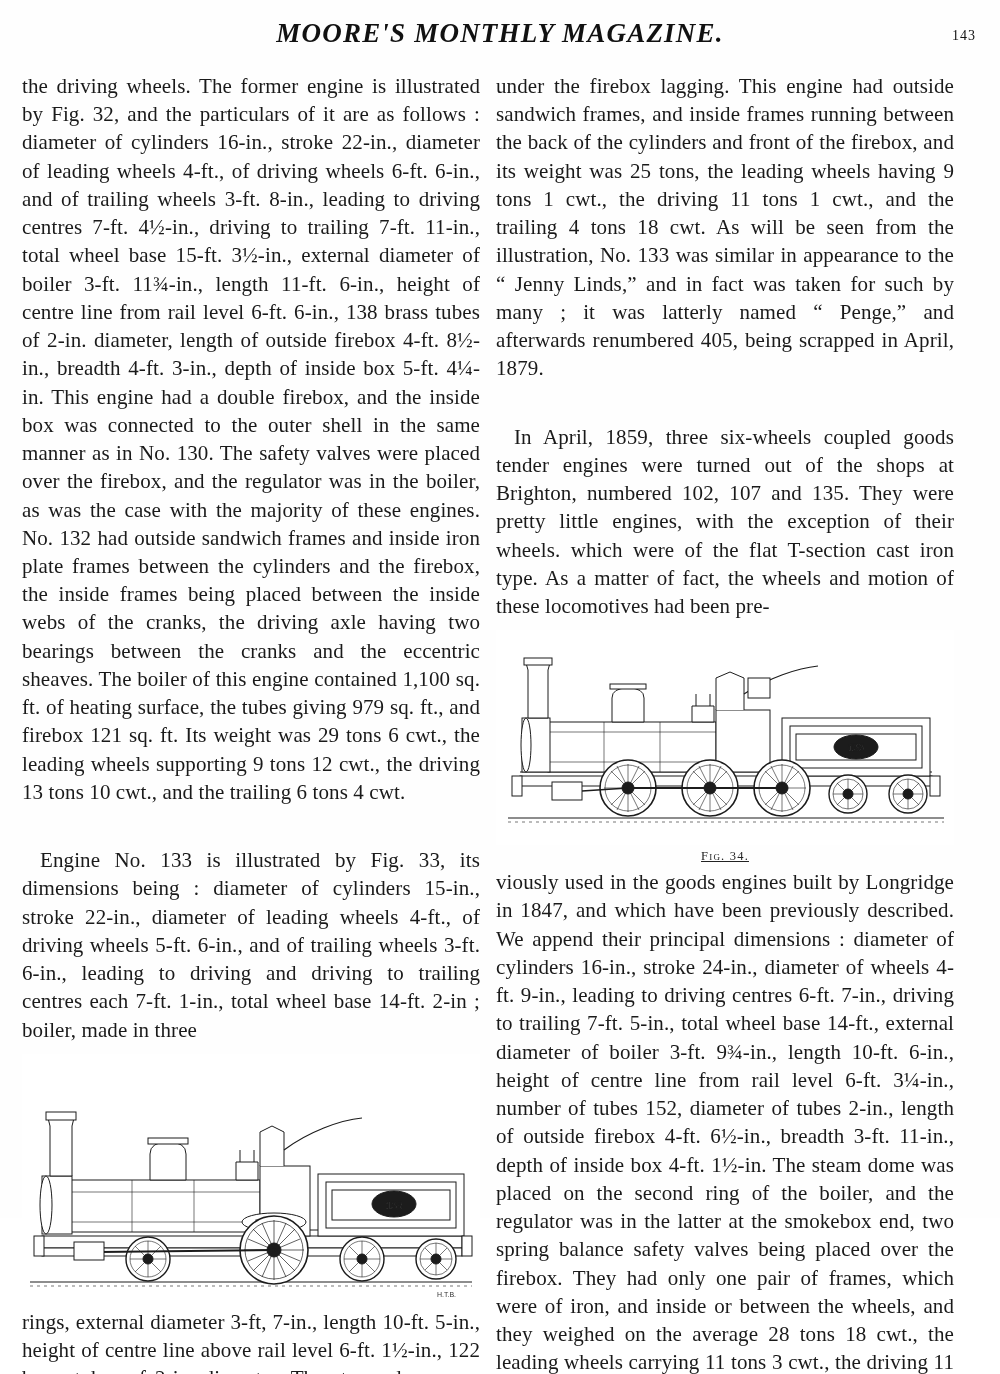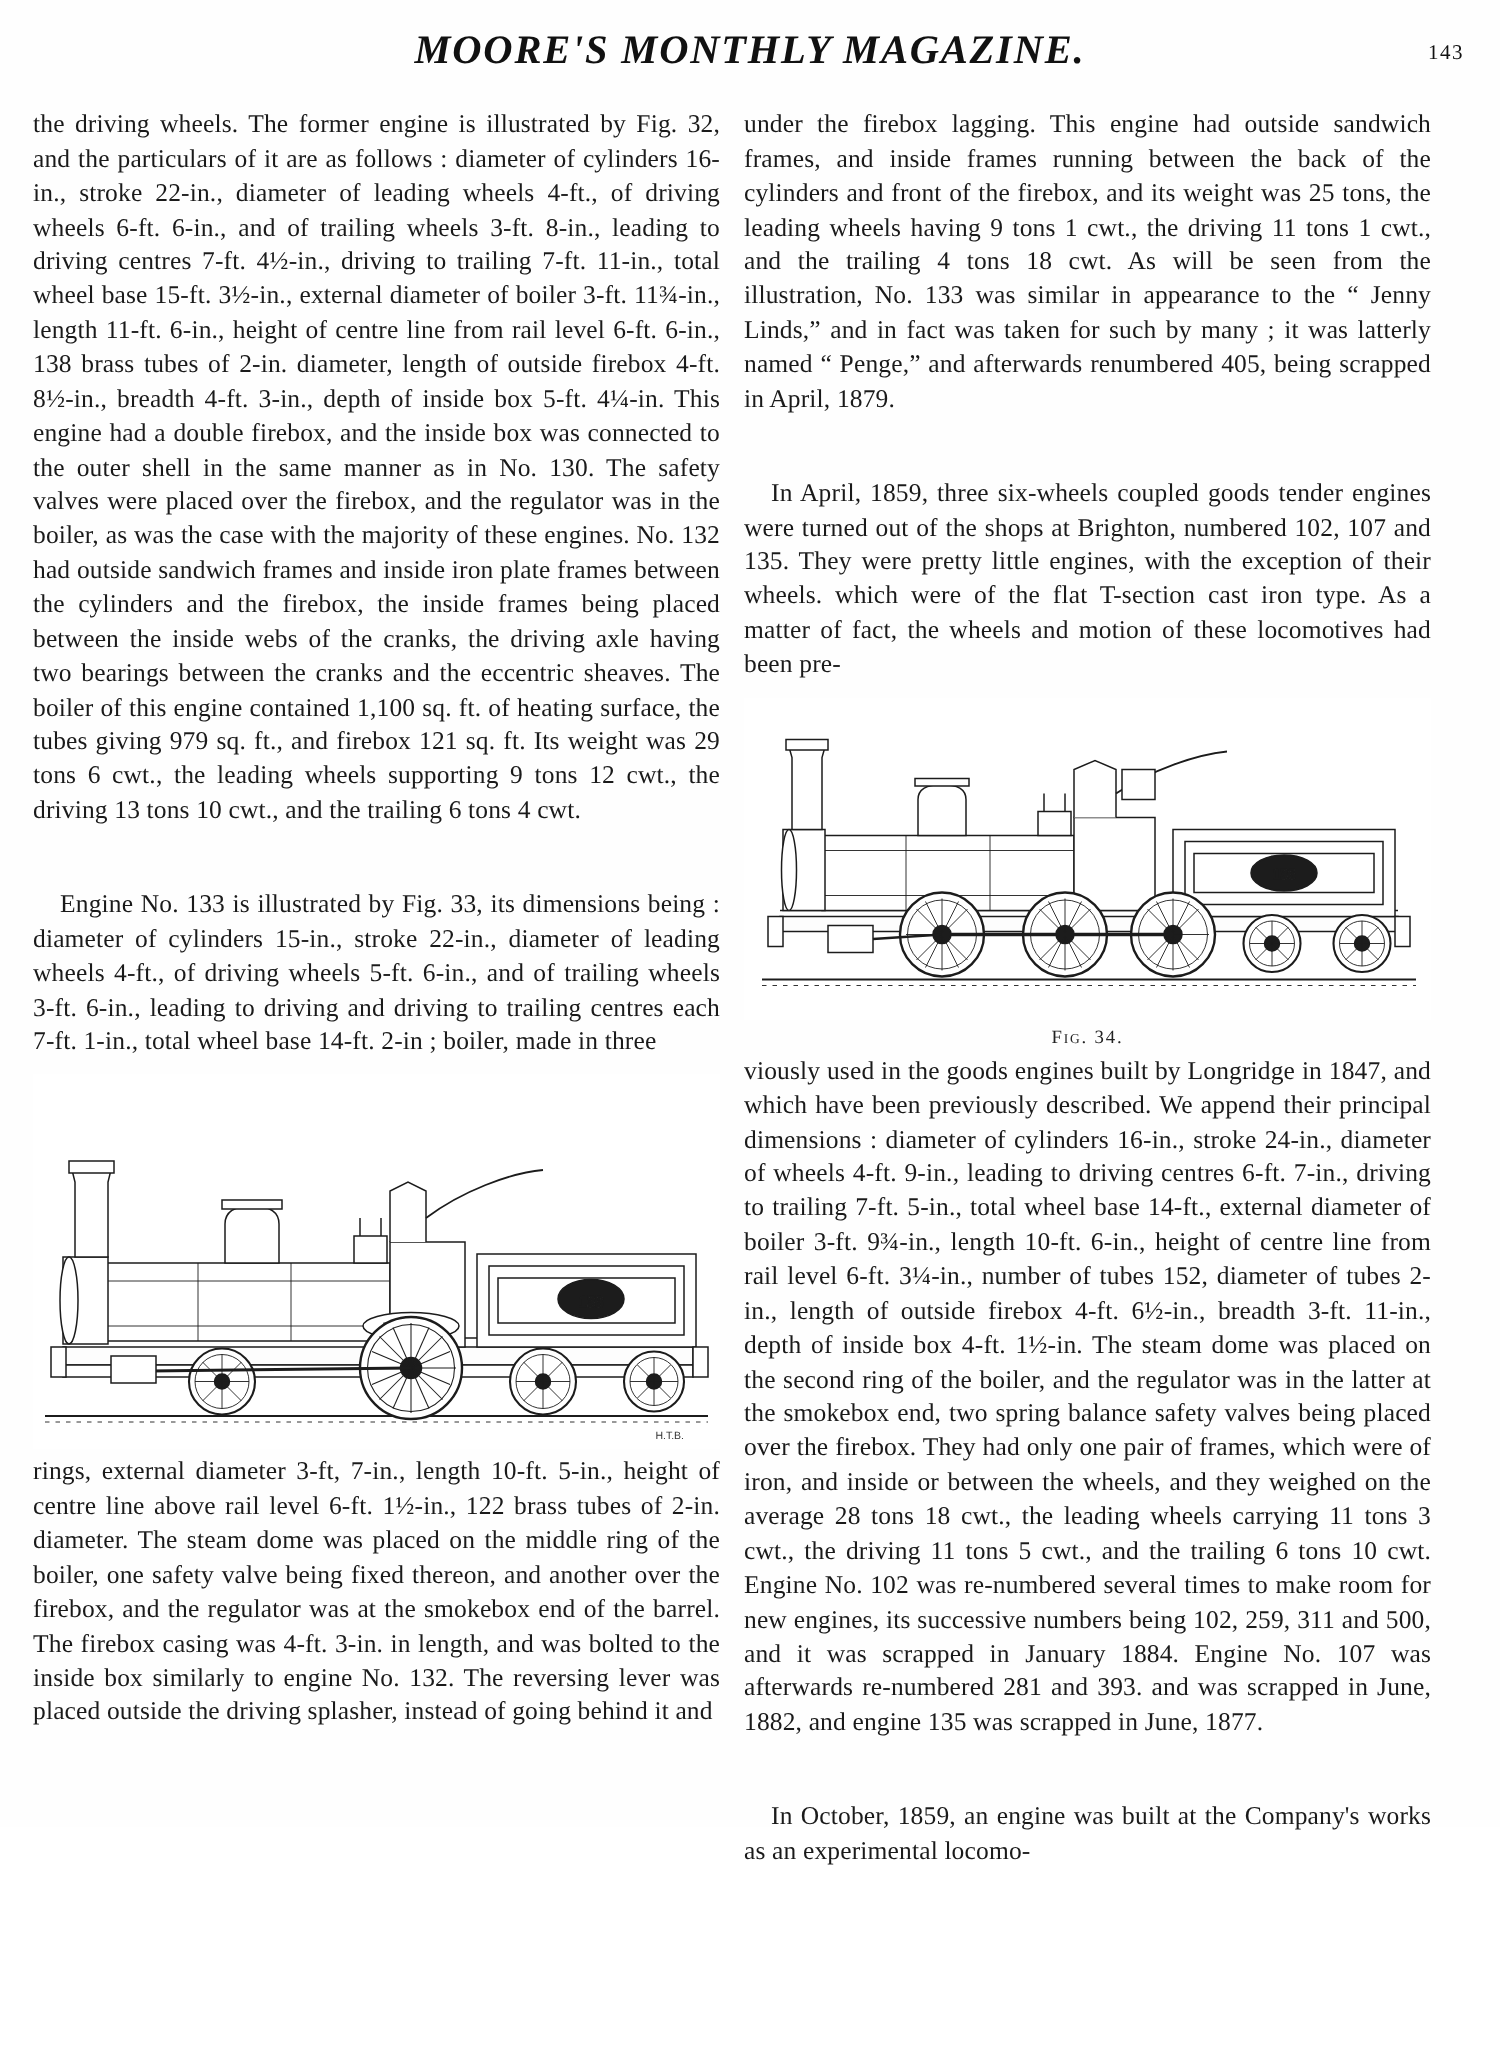--- a/index.html
+++ b/index.html
@@ -61,41 +61,42 @@
   .col {
     position: absolute;
     top: 0;
     width: 458px;
   }
   .col-left { left: 0; }
   .col-right { left: 474px; }
 
   p.body-text {
     margin: 0 0 0 0;
-    font-size: 17px;
+    font-size: 21px;
     line-height: 1.345;
     text-align: justify;
     text-justify: inter-word;
     hyphens: none;
     letter-spacing: 0.1px;
   }
   p.indent { text-indent: 18px; margin-top: 40px; }
 
   .figure {
     margin: 10px 0 4px 0;
     width: 100%;
     position: relative;
   }
   .figure-caption {
     text-align: center;
     font-size: 12.5px;
     letter-spacing: 1.2px;
     font-variant: small-caps;
     margin-top: 4px;
     color: #222;
+    text-decoration: underline;
   }
   .loco-svg { display: block; width: 100%; height: auto; }
 </style>
 </head>
 <body>
 
 <div class="page">
 
   <div class="header">
     <div class="header-title">MOORE'S MONTHLY MAGAZINE.</div>

